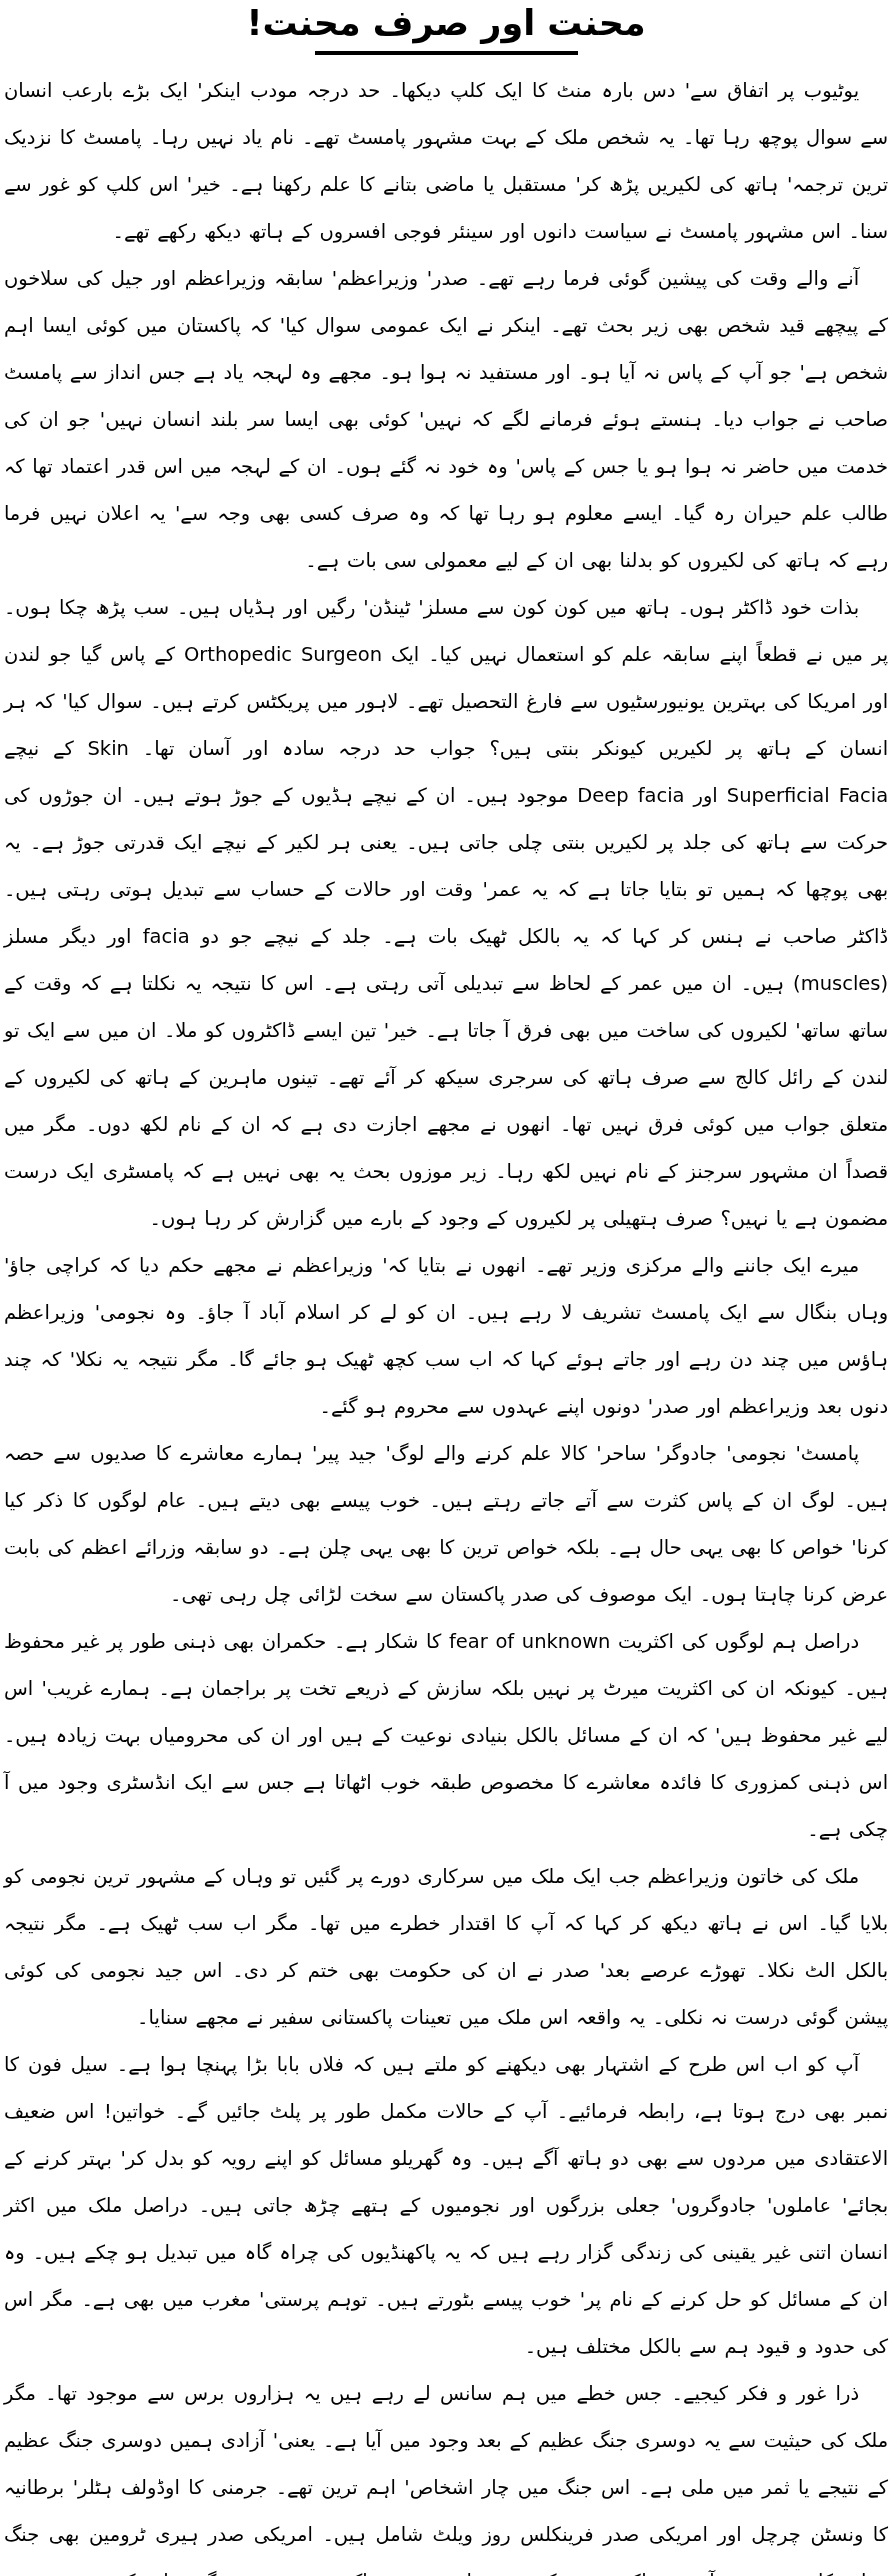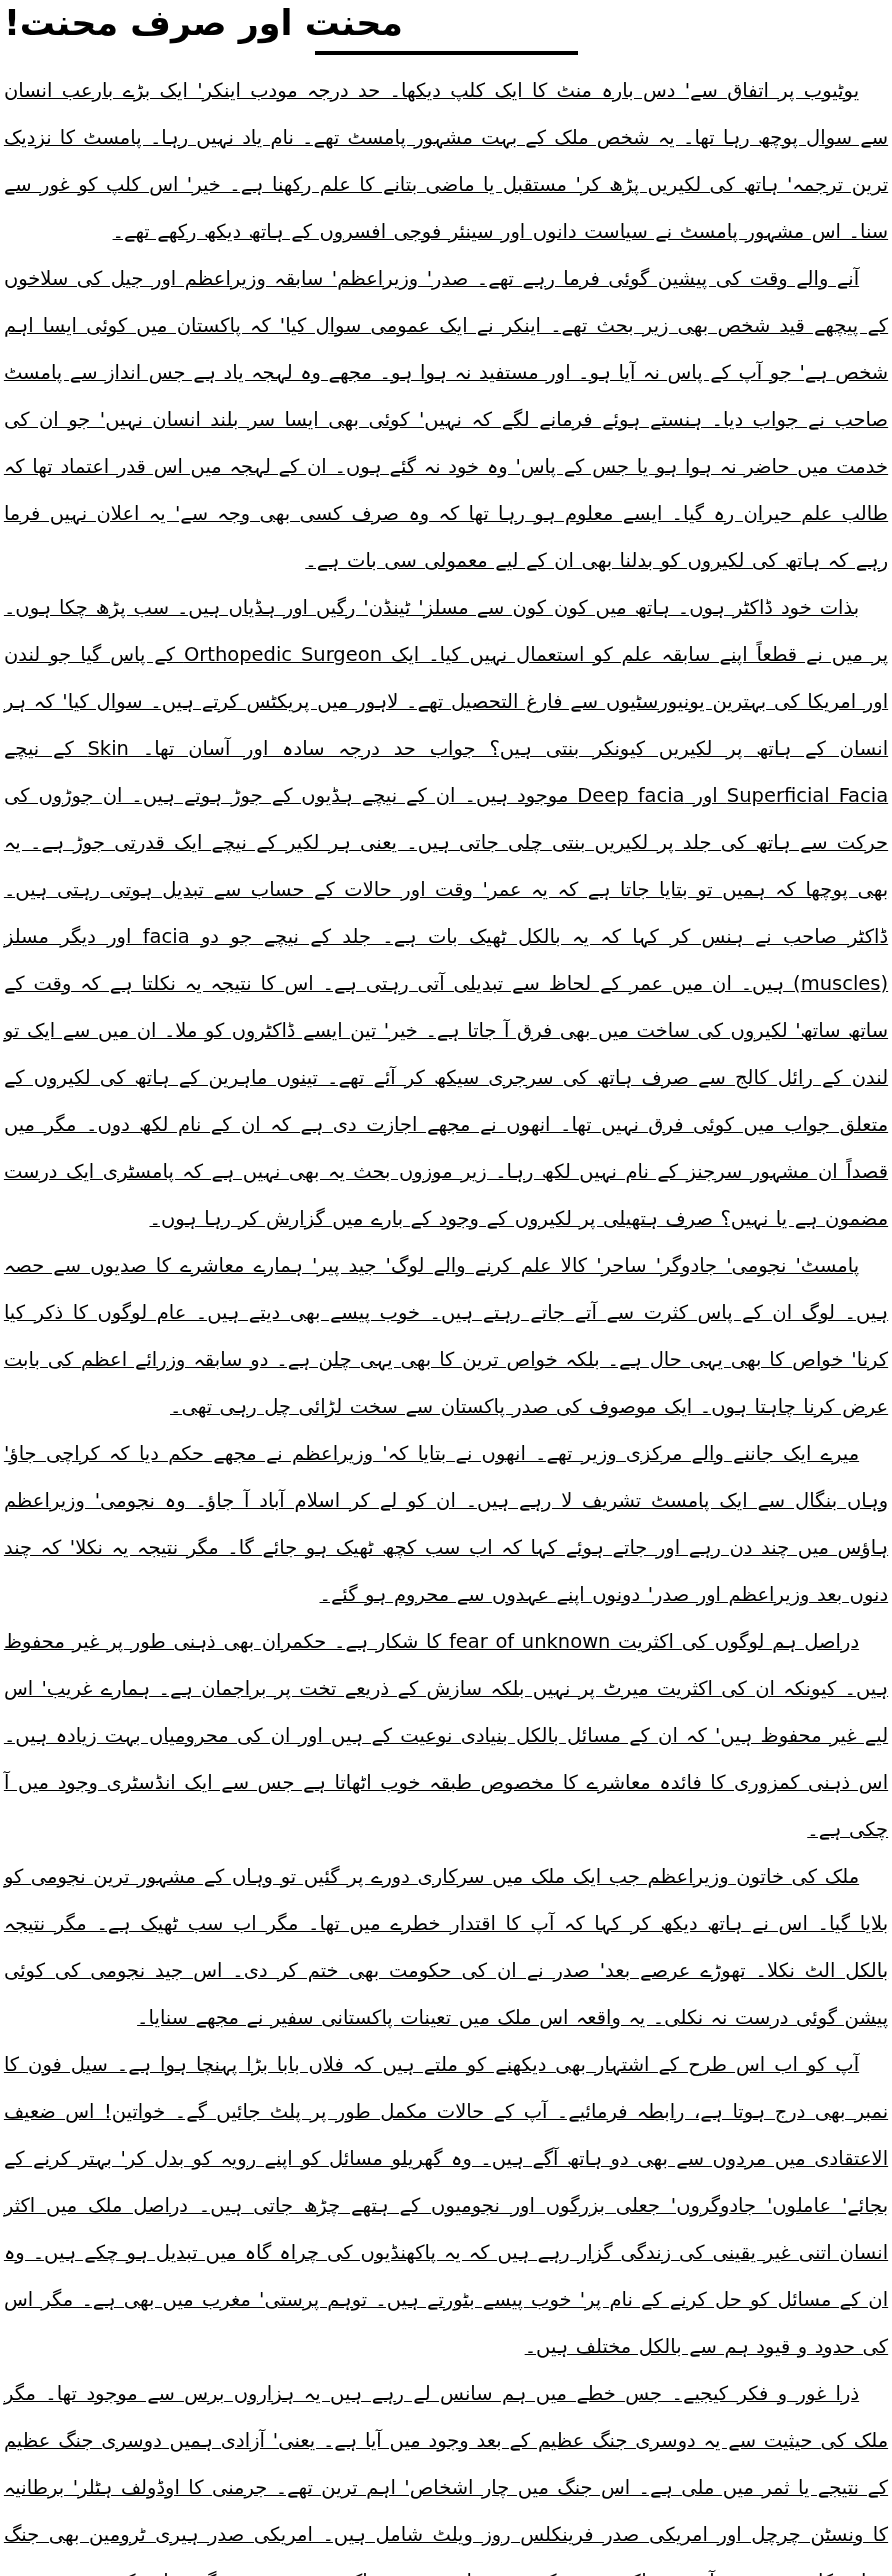--- a/index.html
+++ b/index.html
@@ -13,21 +13,21 @@
     color: #000000;
     font-family: "DejaVu Sans", "Liberation Sans", sans-serif;
     direction: rtl;
   }
   .page {
     width: 892px;
     box-sizing: border-box;
     padding: 2.6px 3.9px 19.5px 3.9px;
   }
   .masthead {
-    text-align: left;
+    text-align: center;
     margin: 0 0 5.2px 0;
   }
   .article-title {
     margin: 0;
     padding-top: 1.3px;
     font-size: 35px;
     line-height: 39px;
     font-weight: bold;
     color: #000000;
     letter-spacing: 0.3px;
@@ -44,40 +44,39 @@
   .article-body p {
     margin: 0;
     padding: 0;
     font-size: 19.5px;
     line-height: 47px;
     text-align: justify;
     text-align-last: right;
     text-indent: 29px;
     word-spacing: 1.3px;
     color: #000000;
-    text-decoration: underline;
   }
   
 </style>
 </head>
 <body>
 
 <div class="page">
 
   <header class="masthead">
     <h1 class="article-title">محنت اور صرف محنت!</h1>
     <div class="title-divider"></div>
   </header>
 
   <div class="article-body">
     <p>یوٹیوب پر اتفاق سے' دس بارہ منٹ کا ایک کلپ دیکھا۔ حد درجہ مودب اینکر' ایک بڑے بارعب انسان سے سوال پوچھ رہا تھا۔ یہ شخص ملک کے بہت مشہور پامسٹ تھے۔ نام یاد نہیں رہا۔ پامسٹ کا نزدیک ترین ترجمہ' ہاتھ کی لکیریں پڑھ کر' مستقبل یا ماضی بتانے کا علم رکھنا ہے۔ خیر' اس کلپ کو غور سے سنا۔ اس مشہور پامسٹ نے سیاست دانوں اور سینئر فوجی افسروں کے ہاتھ دیکھ رکھے تھے۔</p>
     <p>آنے والے وقت کی پیشین گوئی فرما رہے تھے۔ صدر' وزیراعظم' سابقہ وزیراعظم اور جیل کی سلاخوں کے پیچھے قید شخص بھی زیر بحث تھے۔ اینکر نے ایک عمومی سوال کیا' کہ پاکستان میں کوئی ایسا اہم شخص ہے' جو آپ کے پاس نہ آیا ہو۔ اور مستفید نہ ہوا ہو۔ مجھے وہ لہجہ یاد ہے جس انداز سے پامسٹ صاحب نے جواب دیا۔ ہنستے ہوئے فرمانے لگے کہ نہیں' کوئی بھی ایسا سر بلند انسان نہیں' جو ان کی خدمت میں حاضر نہ ہوا ہو یا جس کے پاس' وہ خود نہ گئے ہوں۔ ان کے لہجہ میں اس قدر اعتماد تھا کہ طالب علم حیران رہ گیا۔ ایسے معلوم ہو رہا تھا کہ وہ صرف کسی بھی وجہ سے' یہ اعلان نہیں فرما رہے کہ ہاتھ کی لکیروں کو بدلنا بھی ان کے لیے معمولی سی بات ہے۔</p>
     <p>بذات خود ڈاکٹر ہوں۔ ہاتھ میں کون کون سے مسلز' ٹینڈن' رگیں اور ہڈیاں ہیں۔ سب پڑھ چکا ہوں۔ پر میں نے قطعاً اپنے سابقہ علم کو استعمال نہیں کیا۔ ایک Orthopedic Surgeon کے پاس گیا جو لندن اور امریکا کی بہترین یونیورسٹیوں سے فارغ التحصیل تھے۔ لاہور میں پریکٹس کرتے ہیں۔ سوال کیا' کہ ہر انسان کے ہاتھ پر لکیریں کیونکر بنتی ہیں؟ جواب حد درجہ سادہ اور آسان تھا۔ Skin کے نیچے Superficial Facia اور Deep facia موجود ہیں۔ ان کے نیچے ہڈیوں کے جوڑ ہوتے ہیں۔ ان جوڑوں کی حرکت سے ہاتھ کی جلد پر لکیریں بنتی چلی جاتی ہیں۔ یعنی ہر لکیر کے نیچے ایک قدرتی جوڑ ہے۔ یہ بھی پوچھا کہ ہمیں تو بتایا جاتا ہے کہ یہ عمر' وقت اور حالات کے حساب سے تبدیل ہوتی رہتی ہیں۔ ڈاکٹر صاحب نے ہنس کر کہا کہ یہ بالکل ٹھیک بات ہے۔ جلد کے نیچے جو دو facia اور دیگر مسلز (muscles) ہیں۔ ان میں عمر کے لحاظ سے تبدیلی آتی رہتی ہے۔ اس کا نتیجہ یہ نکلتا ہے کہ وقت کے ساتھ ساتھ' لکیروں کی ساخت میں بھی فرق آ جاتا ہے۔ خیر' تین ایسے ڈاکٹروں کو ملا۔ ان میں سے ایک تو لندن کے رائل کالج سے صرف ہاتھ کی سرجری سیکھ کر آئے تھے۔ تینوں ماہرین کے ہاتھ کی لکیروں کے متعلق جواب میں کوئی فرق نہیں تھا۔ انھوں نے مجھے اجازت دی ہے کہ ان کے نام لکھ دوں۔ مگر میں قصداً ان مشہور سرجنز کے نام نہیں لکھ رہا۔ زیر موزوں بحث یہ بھی نہیں ہے کہ پامسٹری ایک درست مضمون ہے یا نہیں؟ صرف ہتھیلی پر لکیروں کے وجود کے بارے میں گزارش کر رہا ہوں۔</p>
+    <p>میرے ایک جاننے والے مرکزی وزیر تھے۔ انھوں نے بتایا کہ' وزیراعظم نے مجھے حکم دیا کہ کراچی جاؤ' وہاں بنگال سے ایک پامسٹ تشریف لا رہے ہیں۔ ان کو لے کر اسلام آباد آ جاؤ۔ وہ نجومی' وزیراعظم ہاؤس میں چند دن رہے اور جاتے ہوئے کہا کہ اب سب کچھ ٹھیک ہو جائے گا۔ مگر نتیجہ یہ نکلا' کہ چند دنوں بعد وزیراعظم اور صدر' دونوں اپنے عہدوں سے محروم ہو گئے۔</p>
     <p>پامسٹ' نجومی' جادوگر' ساحر' کالا علم کرنے والے لوگ' جید پیر' ہمارے معاشرے کا صدیوں سے حصہ ہیں۔ لوگ ان کے پاس کثرت سے آتے جاتے رہتے ہیں۔ خوب پیسے بھی دیتے ہیں۔ عام لوگوں کا ذکر کیا کرنا' خواص کا بھی یہی حال ہے۔ بلکہ خواص ترین کا بھی یہی چلن ہے۔ دو سابقہ وزرائے اعظم کی بابت عرض کرنا چاہتا ہوں۔ ایک موصوف کی صدر پاکستان سے سخت لڑائی چل رہی تھی۔</p>
-    <p>میرے ایک جاننے والے مرکزی وزیر تھے۔ انھوں نے بتایا کہ' وزیراعظم نے مجھے حکم دیا کہ کراچی جاؤ' وہاں بنگال سے ایک پامسٹ تشریف لا رہے ہیں۔ ان کو لے کر اسلام آباد آ جاؤ۔ وہ نجومی' وزیراعظم ہاؤس میں چند دن رہے اور جاتے ہوئے کہا کہ اب سب کچھ ٹھیک ہو جائے گا۔ مگر نتیجہ یہ نکلا' کہ چند دنوں بعد وزیراعظم اور صدر' دونوں اپنے عہدوں سے محروم ہو گئے۔</p>
     <p>دراصل ہم لوگوں کی اکثریت fear of unknown کا شکار ہے۔ حکمران بھی ذہنی طور پر غیر محفوظ ہیں۔ کیونکہ ان کی اکثریت میرٹ پر نہیں بلکہ سازش کے ذریعے تخت پر براجمان ہے۔ ہمارے غریب' اس لیے غیر محفوظ ہیں' کہ ان کے مسائل بالکل بنیادی نوعیت کے ہیں اور ان کی محرومیاں بہت زیادہ ہیں۔ اس ذہنی کمزوری کا فائدہ معاشرے کا مخصوص طبقہ خوب اٹھاتا ہے جس سے ایک انڈسٹری وجود میں آ چکی ہے۔</p>
     <p>ملک کی خاتون وزیراعظم جب ایک ملک میں سرکاری دورے پر گئیں تو وہاں کے مشہور ترین نجومی کو بلایا گیا۔ اس نے ہاتھ دیکھ کر کہا کہ آپ کا اقتدار خطرے میں تھا۔ مگر اب سب ٹھیک ہے۔ مگر نتیجہ بالکل الٹ نکلا۔ تھوڑے عرصے بعد' صدر نے ان کی حکومت بھی ختم کر دی۔ اس جید نجومی کی کوئی پیشن گوئی درست نہ نکلی۔ یہ واقعہ اس ملک میں تعینات پاکستانی سفیر نے مجھے سنایا۔</p>
     <p>آپ کو اب اس طرح کے اشتہار بھی دیکھنے کو ملتے ہیں کہ فلاں بابا بڑا پہنچا ہوا ہے۔ سیل فون کا نمبر بھی درج ہوتا ہے، رابطہ فرمائیے۔ آپ کے حالات مکمل طور پر پلٹ جائیں گے۔ خواتین! اس ضعیف الاعتقادی میں مردوں سے بھی دو ہاتھ آگے ہیں۔ وہ گھریلو مسائل کو اپنے رویہ کو بدل کر' بہتر کرنے کے بجائے' عاملوں' جادوگروں' جعلی بزرگوں اور نجومیوں کے ہتھے چڑھ جاتی ہیں۔ دراصل ملک میں اکثر انسان اتنی غیر یقینی کی زندگی گزار رہے ہیں کہ یہ پاکھنڈیوں کی چراہ گاہ میں تبدیل ہو چکے ہیں۔ وہ ان کے مسائل کو حل کرنے کے نام پر' خوب پیسے بٹورتے ہیں۔ توہم پرستی' مغرب میں بھی ہے۔ مگر اس کی حدود و قیود ہم سے بالکل مختلف ہیں۔</p>
     <p>ذرا غور و فکر کیجیے۔ جس خطے میں ہم سانس لے رہے ہیں یہ ہزاروں برس سے موجود تھا۔ مگر ملک کی حیثیت سے یہ دوسری جنگ عظیم کے بعد وجود میں آیا ہے۔ یعنی' آزادی ہمیں دوسری جنگ عظیم کے نتیجے یا ثمر میں ملی ہے۔ اس جنگ میں چار اشخاص' اہم ترین تھے۔ جرمنی کا اوڈولف ہٹلر' برطانیہ کا ونسٹن چرچل اور امریکی صدر فرینکلس روز ویلٹ شامل ہیں۔ امریکی صدر ہیری ٹرومین بھی جنگ عظیم کا حصہ تھے۔ آج جو ملک وجود رکھتے ہیں ان میں سے اکثریت دوسری جنگ عظیم کے بعد نقشہ پر ابھری ہے۔</p>
 
   </div>
 
 </div>
 
 

